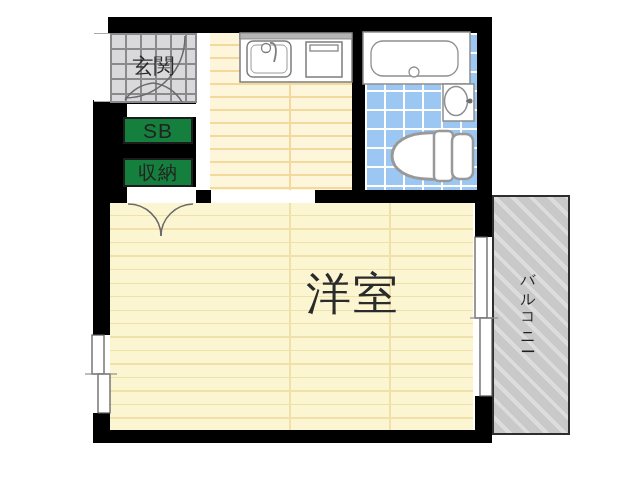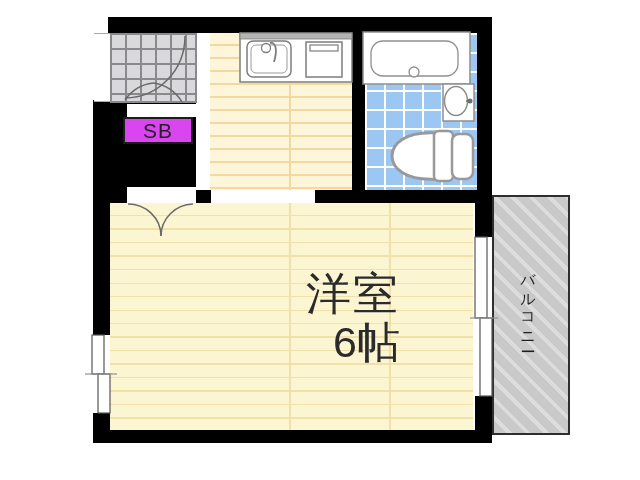--- a/index.html
+++ b/index.html
@@ -36,21 +36,21 @@
       linear-gradient(#ffffff 2px, transparent 2px),
       linear-gradient(90deg,#ffffff 2px, transparent 2px);
     background-size:19px 19px;
   }
   .balcony{
     position:absolute;left:492px;top:195px;width:78px;height:240px;
     background:repeating-linear-gradient(45deg, #c9c9c9 0 9px, #dcdcdc 9px 13px);
     border:2px solid #2e2e2e;box-sizing:border-box;
   }
   .plate{
-    position:absolute;background:#d946ef;border:2px solid #1c1c1c;box-sizing:border-box;
+    position:absolute;background:#15803d;border:2px solid #1c1c1c;box-sizing:border-box;
     display:flex;align-items:center;justify-content:center;
   }
   .wstrip{position:absolute;background:#ffffff;}
   .label{position:absolute;color:#2b2b2b;}
   .t-entrance{left:110px;top:52px;width:87px;text-align:center;font-size:21px;}
   .t-sb{font-size:21px;letter-spacing:1px;}
   .t-storage{font-size:19px;letter-spacing:1px;}
   .t-room{left:160px;top:270px;width:240px;text-align:right;line-height:1.08;}
   .t-room .l1{font-size:45px;letter-spacing:2px;}
   .t-room .l2{font-size:43px;}
@@ -87,20 +87,23 @@
   <div class="balcony"></div>
 
   <div class="wstrip" style="left:94px;top:33px;width:16px;height:67px;border-top:1px solid #aaa;border-bottom:1px solid #aaa;"></div>
   <div class="wstrip" style="left:197px;top:33px;width:13px;height:157px;"></div>
   <div class="wstrip" style="left:127px;top:104px;width:69px;height:13px;"></div>
   <div class="wstrip" style="left:127px;top:187px;width:69px;height:16px;"></div>
   <div class="wstrip" style="left:211px;top:190px;width:104px;height:13px;"></div>
 
   <div class="plate" style="left:123px;top:117px;width:70px;height:27px;">
     <span class="t-sb">SB</span>
+  </div>
+  <div class="plate" style="left:123px;top:158px;width:70px;height:29px;">
+    <span class="t-storage">収納</span>
   </div>
 
   <svg width="640" height="480" viewBox="0 0 640 480">
 
     <g>
       <rect x="240" y="33" width="112" height="49" fill="#ffffff" stroke="#7d7d7d" stroke-width="1.5"></rect>
       <rect x="240" y="33" width="112" height="6" fill="#b4b4b4" stroke="#7d7d7d" stroke-width="0.8"></rect>
     </g>
 
     <g>
@@ -151,21 +154,21 @@
       <line x1="85" y1="374" x2="117" y2="374" stroke="#8f8f8f" stroke-width="1.2"></line>
     </g>
 
     <g>
       <rect x="475" y="237" width="12" height="81" fill="#ffffff" stroke="#555555" stroke-width="1.2"></rect>
       <rect x="480" y="318" width="12" height="78" fill="#ffffff" stroke="#555555" stroke-width="1.2"></rect>
       <line x1="470" y1="318" x2="498" y2="318" stroke="#8f8f8f" stroke-width="1.2"></line>
     </g>
   </svg>
 
+  <div class="label t-entrance">玄関</div>
 
   <div class="label t-room">
     <div class="l1">洋室</div>
-    <div class="l2">6帖</div>
   </div>
 
   <div class="label t-balcony">バルコニー</div>
 
 </div>
 
 </body></html>

